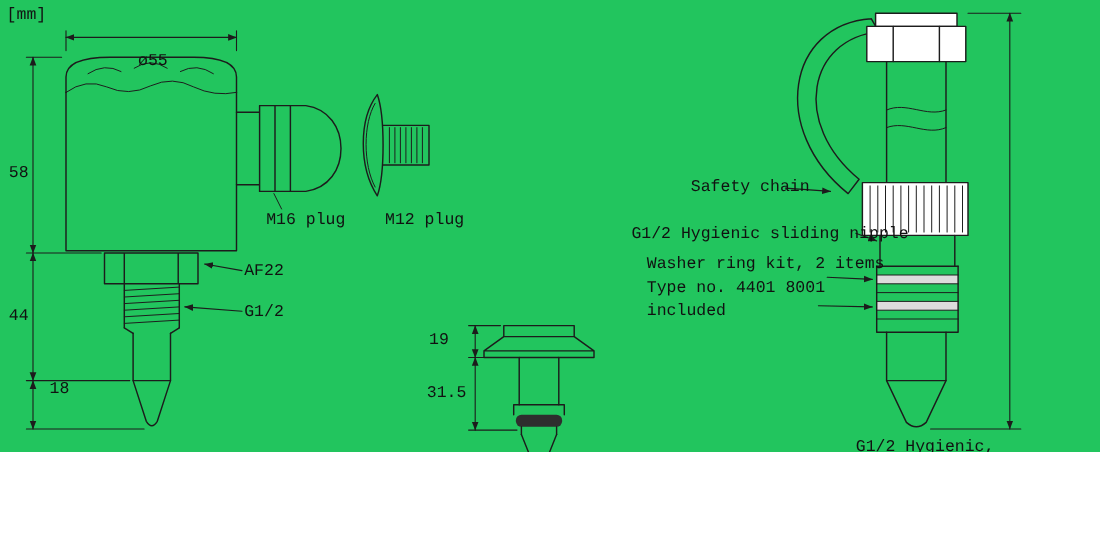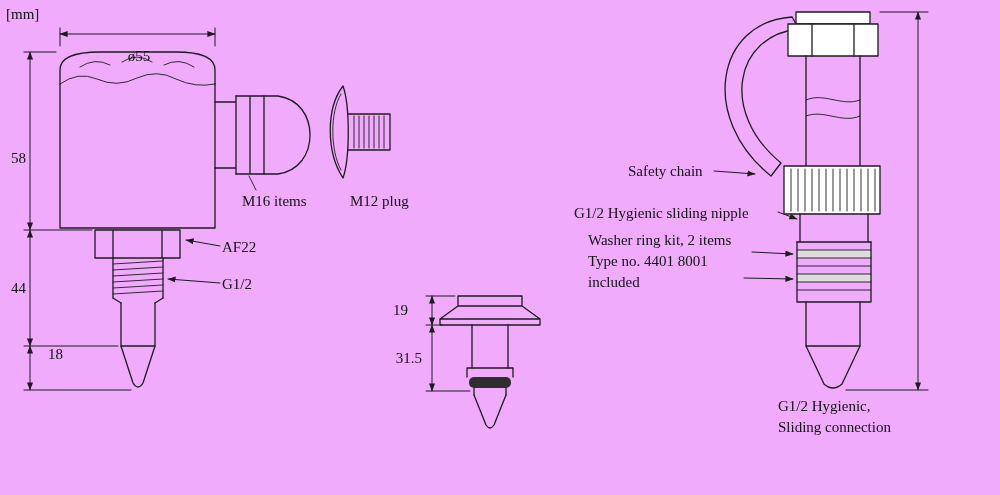--- a/index.html
+++ b/index.html
@@ -1,18 +1,18 @@
 <!DOCTYPE html>
 <html><head>
 <meta charset="utf-8">
 <style>
   html,body { margin:0; padding:0; background:#ffffff; }
   .stage {
-    position:relative; width:1000px; height:495px; background:#f0abfc;
-    font-family:Liberation Serif, serif; color:#111111; overflow:hidden;
+    position:relative; width:1000px; height:411px; background:#22c55e;
+    font-family:Liberation Mono, monospace; color:#111111; overflow:hidden;
   }
   .stage svg { position:absolute; left:0; top:0; }
   .label {
     position:absolute; font-size:15px; line-height:20px;
     white-space:pre-line; color:#111111;
   }
   .r { text-align:right; }
   svg path, svg rect { fill:none; stroke:#1c1c1c; stroke-width:1.3; stroke-linecap:round; stroke-linejoin:round; }
   svg .thin { stroke-width:0.9; }
   svg .dim  { stroke-width:1; }
@@ -143,21 +143,21 @@
       </g>
     </g>
   </svg>
 
   <span class="label" style="left:6px;top:4px;">[mm]</span>
 
   <span class="label" style="left:104px;top:30px;width:70px;text-align:center;margin-top:16px;">ø55</span>
   <span class="label r" style="left:2px;top:120px;width:24px;margin-top:28px;">58</span>
   <span class="label r" style="left:2px;top:278px;width:24px;">44</span>
   <span class="label r" style="left:2px;top:344px;width:24px;margin-left:37px;">18</span>
-  <span class="label" style="left:242px;top:191px;">M16 items</span>
+  <span class="label" style="left:242px;top:191px;">M16 plug</span>
   <span class="label" style="left:350px;top:191px;">M12 plug</span>
   <span class="label" style="left:222px;top:237px;">AF22</span>
   <span class="label" style="left:222px;top:274px;">G1/2</span>
 
   <span class="label r" style="left:384px;top:300px;width:24px;">19</span>
   <span class="label r" style="left:388px;top:348px;width:34px;">31.5</span>
 
   <span class="label" style="left:628px;top:161px;">Safety chain</span>
   <span class="label" style="left:574px;top:203px;">G1/2 Hygienic sliding nipple</span>
   <span class="label" style="left:588px;top:230px;line-height:21px;">Washer ring kit, 2 items

